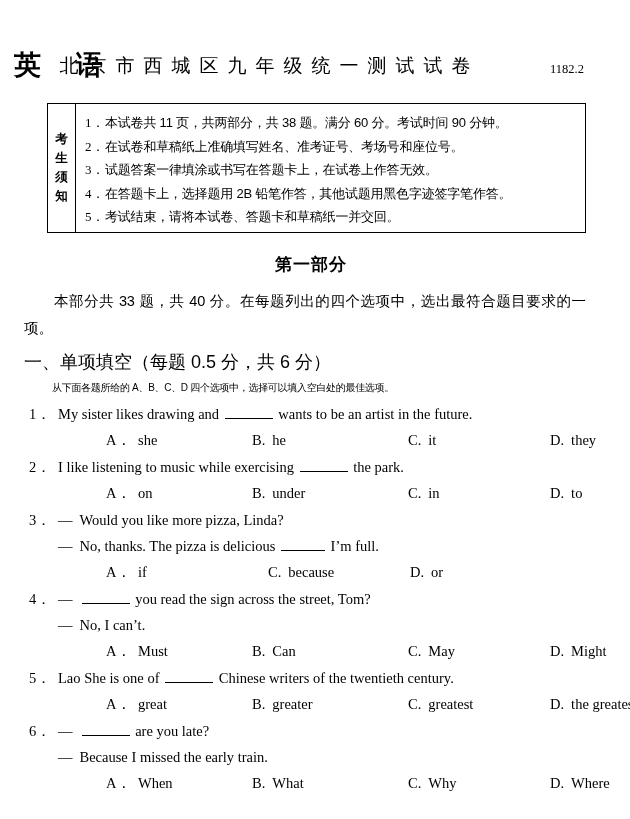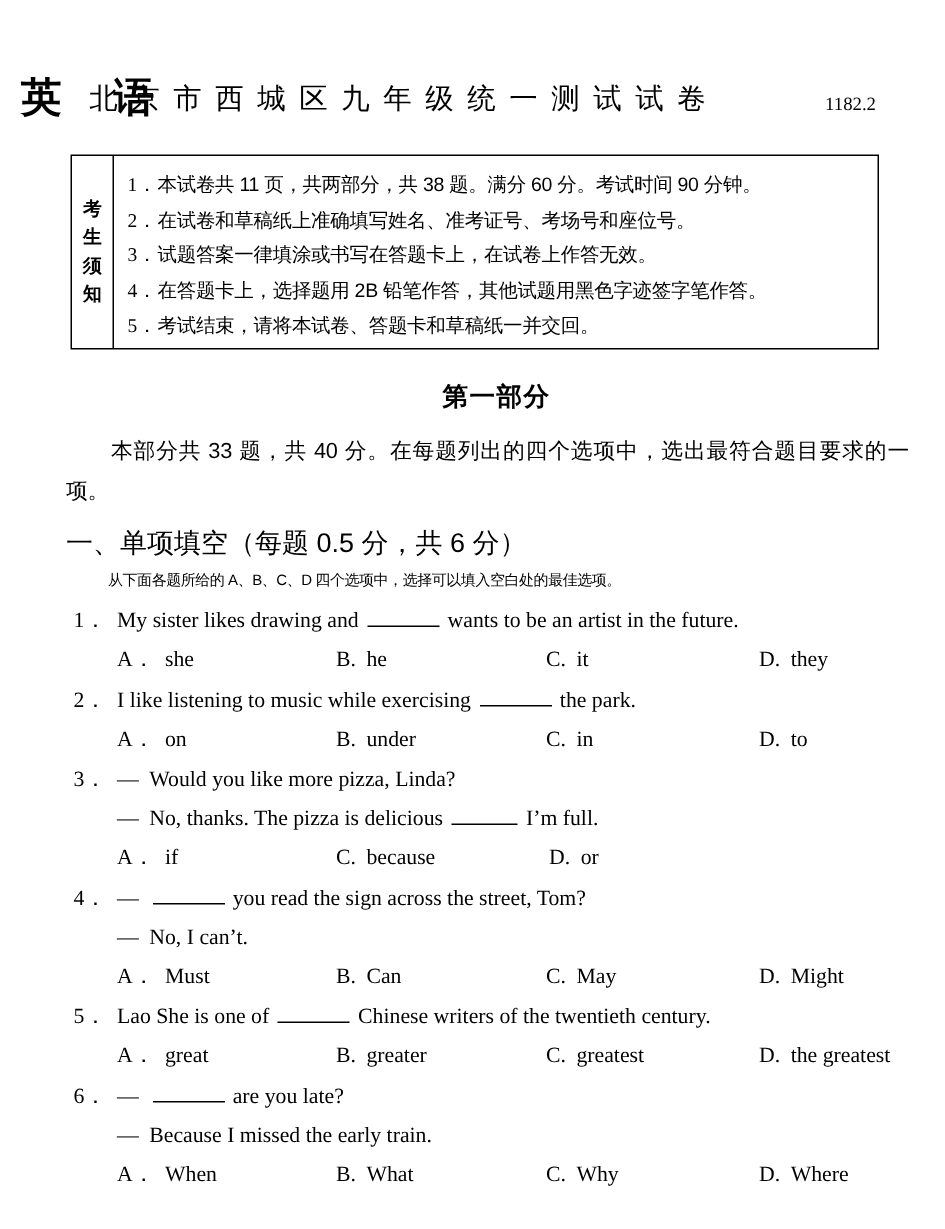--- a/index.html
+++ b/index.html
@@ -110,21 +110,21 @@
     font-family: "Liberation Serif", "DejaVu Serif", serif;
   }
   .notice-text {
     font-family: "Liberation Sans", "DejaVu Sans", sans-serif;
     letter-spacing: -0.2px;
   }
 
   
   .content {
     position: absolute;
-    left: 44px;
+    left: 24px;
     top: 253px;
     width: 574px;
   }
 
   .part-heading {
     text-align: center;
     font-size: 17px;
     line-height: 24px;
     font-weight: 600;
     font-family: "Liberation Sans", "DejaVu Sans", sans-serif;
@@ -208,23 +208,23 @@
     display: flex;
     padding-left: 34px;
     font-size: 14.5px;
     line-height: 27px;
     white-space: nowrap;
   }
   .opt {
     display: block;
     box-sizing: border-box;
   }
-  .opt-a { flex: 0 0 146px; }
+  .opt-a { flex: 0 0 146px; margin-left: 48px; }
   .opt-b { flex: 0 0 140px; }
-  .opt-c { flex: 0 0 142px; }
+  .opt-c { flex: 0 0 142px; margin-left: 16px; }
   .opt-d { flex: 0 0 auto; }
   .opt-letter { margin-right: 2px; }
   .opt-text { margin-left: 5px; }
 </style>
 </head>
 <body>
 
 <div class="page">
 
   <div class="doc-title">北京市西城区九年级统一测试试卷</div>

